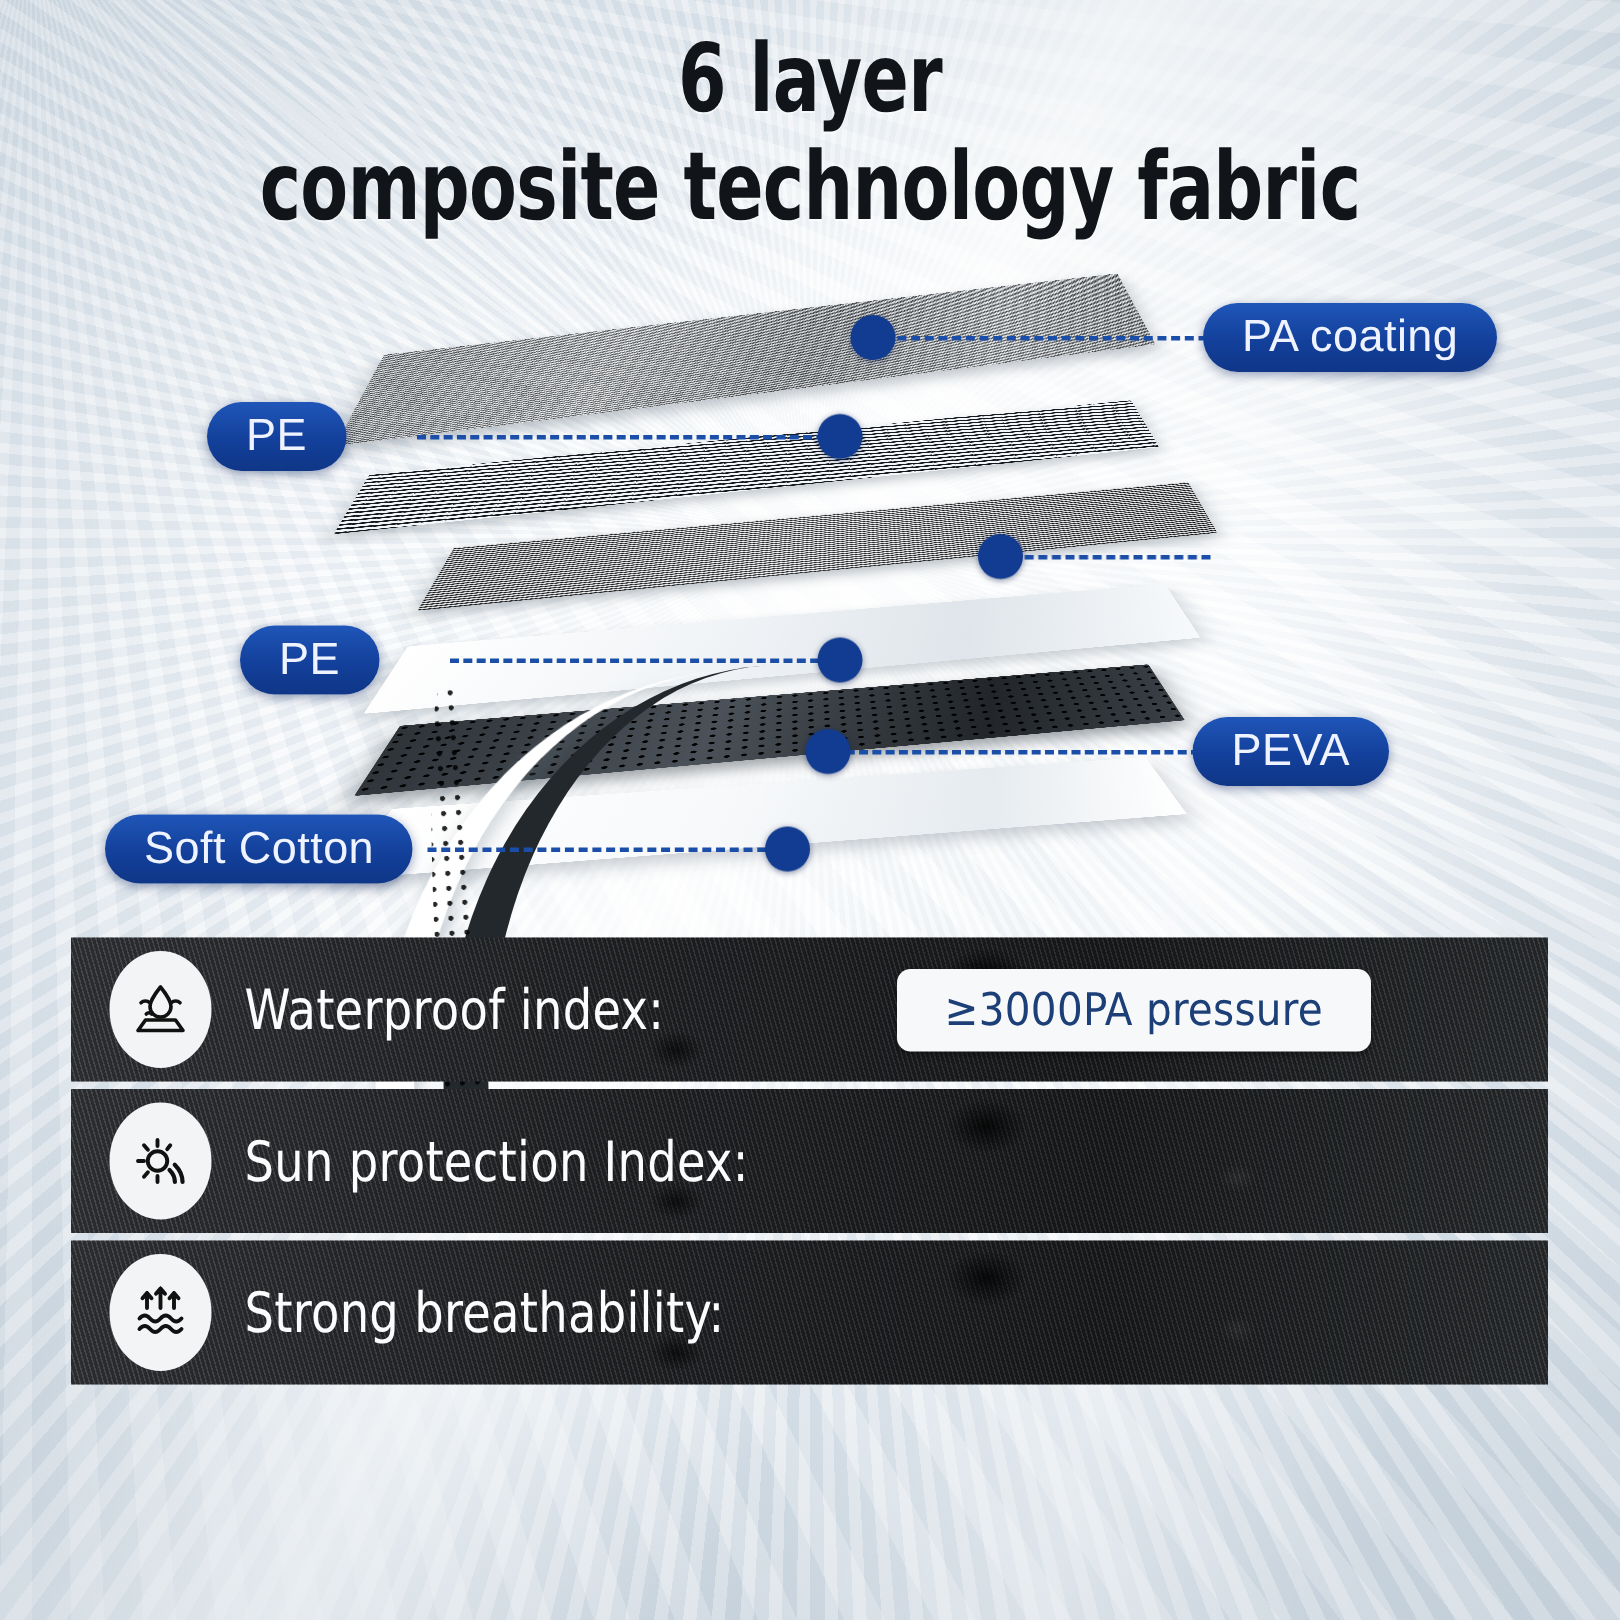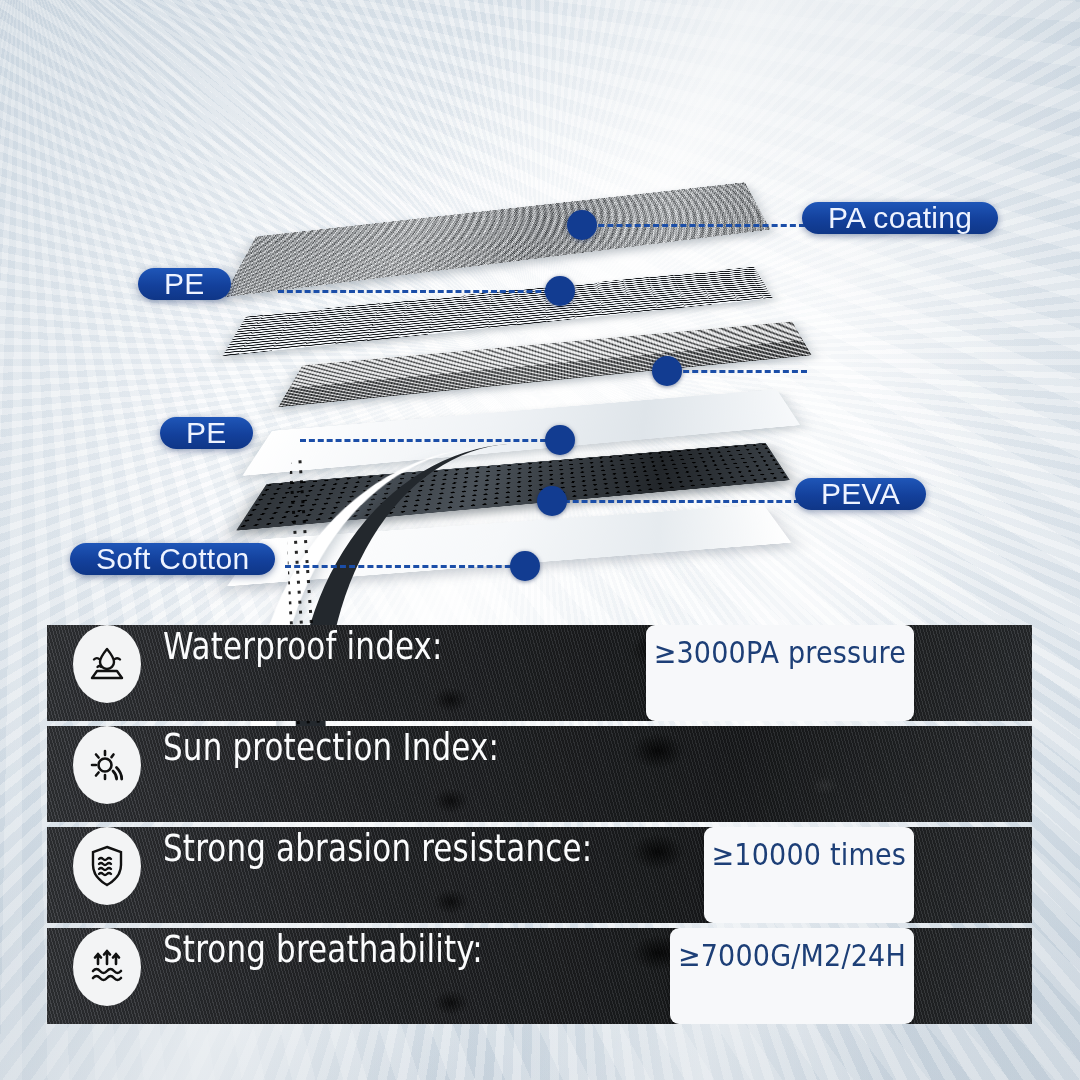--- a/index.html
+++ b/index.html
@@ -167,21 +167,21 @@
   .peva-curve::before{
     content:""; position:absolute; left:-30px; top:0; width:30px; height:100%;
     background:radial-gradient(circle at 3.5px 3.5px, rgba(0,0,0,.85) 1.5px, rgba(0,0,0,0) 1.9px) 0 0/10px 10px;
     border-radius:inherit;
   }
 
   
   .pill {
     position:absolute; z-index:30;
     display:flex; align-items:center; justify-content:center;
-    height:32px; padding:0 26px;
+    height:46px; padding:0 26px;
     background:linear-gradient(180deg,#1f56b8 0%,#13409b 55%,#0f3687 100%);
     border-radius:23px;
     color:#eef3ff;
     font-size:30px;
     letter-spacing:.3px;
     white-space:nowrap;
     box-shadow:0 2px 7px rgba(20,45,100,.45);
   }
 
   
@@ -195,21 +195,21 @@
     background:#123c91;
     box-shadow:0 1px 4px rgba(10,30,80,.5);
   }
 
   
   .specs { position:absolute; left:47px; top:625px; width:985px; z-index:50; }
   .spec-row {
     position:relative;
     height:96px;
     margin-bottom:5px;
-    display:flex; 
+    display:flex; align-items:center;
     background:
       repeating-linear-gradient(74deg, rgba(255,255,255,.055) 0 1px, rgba(0,0,0,.28) 1px 3px),
       linear-gradient(95deg,#3a3c40 0%,#27292c 35%,#1d1f21 70%,#303336 100%);
     overflow:hidden;
   }
   .spec-row::after{
     content:"";position:absolute;inset:0;
     background:
       radial-gradient(ellipse 38px 26px at 62% 26%, rgba(0,0,0,.75), rgba(0,0,0,0) 70%),
       radial-gradient(ellipse 26px 18px at 41% 78%, rgba(0,0,0,.6), rgba(0,0,0,0) 70%),
@@ -235,21 +235,21 @@
     letter-spacing:.2px;
     transform:scaleX(.93);
     transform-origin:left center;
     white-space:nowrap;
   }
   .spec-value {
     position:relative; z-index:2;
     margin-left:auto; margin-right:118px;
     background:#f7f8fa;
     border-radius:9px;
-    padding:10px 8px;
+    padding:10px 32px;
     color:#1d3f77;
     font-family:"DejaVu Sans Condensed","Liberation Sans Narrow","Liberation Sans", sans-serif;
     font-size:30px;
     letter-spacing:.2px;
     white-space:nowrap;
     box-shadow:0 2px 5px rgba(0,0,0,.35);
   }
   .spec-row.r1 .spec-value { margin-right:118px; }
   .spec-row.r2 .spec-value { margin-right:118px; }
   .spec-row.r3 .spec-value { margin-right:118px; }
@@ -259,20 +259,24 @@
 <body>
 
 <div id="stage">
 
   <div class="bg-base"></div>
   <div class="bg-rays"></div>
   <div class="bg-rays2"></div>
   <div class="bg-sweep"></div>
   <div class="bg-vig"></div>
 
+  <div class="title-wrap">
+    <div class="title-line title-1">6 layer</div>
+    <div class="title-line title-2">composite technology fabric</div>
+  </div>
 
   <div class="illus">
     <div class="sheet s-pa">
         <div class="body"></div>
       </div>
     <div class="sheet s-pe1">
         <div class="body"></div>
       </div>
     <div class="sheet s-alu">
         <div class="body"></div>
@@ -334,42 +338,28 @@
         <svg width="44" height="44" viewBox="0 0 44 44" fill="none" stroke="#111" stroke-width="2.6" stroke-linecap="round">
           <circle cx="20" cy="22" r="6.5"></circle>
           <path d="M20 8v4M11 11.5l2.6 3M7 22h4M11 32.5l2.6-3M20 36v-4M28.5 11.5l-2 2.6"></path>
           <path d="M28 28c2.6 2.6 3.6 5.6 3.6 8" stroke-width="2.8"></path>
           <path d="M31.5 24.5c4 4 5.2 8.2 5.2 11.5" stroke-width="2.8"></path>
         </svg>
       </div>
       <div class="spec-label">Sun protection Index:</div>
     </div>
 
-    <div class="spec-row r3">
-      <div class="spec-icon">
-        <svg width="44" height="46" viewBox="0 0 44 46" fill="none" stroke="#111" stroke-width="2.4" stroke-linecap="round">
-          <path d="M22 4l14 5v13c0 9-6 15.5-14 20-8-4.5-14-11-14-20V9z" fill="none"></path>
-          <path d="M14 16q2-2 4 0t4 0t4 0"></path>
-          <path d="M14 21q2-2 4 0t4 0t4 0"></path>
-          <path d="M14 26q2-2 4 0t4 0t4 0"></path>
-          <path d="M14 31q2-2 4 0t4 0t4 0"></path>
-        </svg>
-      </div>
-      <div class="spec-label">Strong abrasion resistance:</div>
-      <div class="spec-value">≥10000 times</div>
-    </div>
 
     <div class="spec-row r4">
       <div class="spec-icon">
         <svg width="44" height="44" viewBox="0 0 44 44" fill="none" stroke="#111" stroke-width="2.6" stroke-linecap="round" stroke-linejoin="round">
           <path d="M13 19V9M13 9l-3 3.5M13 9l3 3.5"></path>
           <path d="M22 19V6M22 6l-3 3.5M22 6l3 3.5"></path>
           <path d="M31 19V9M31 9l-3 3.5M31 9l3 3.5"></path>
           <path d="M8 26q3.5-4 7 0t7 0t7 0t7 0"></path>
           <path d="M8 33q3.5-4 7 0t7 0t7 0t7 0"></path>
         </svg>
       </div>
       <div class="spec-label">Strong breathability:</div>
-      <div class="spec-value">≥7000G/M2/24H</div>
     </div>
 
   </div>
 </div>
 
 </body></html>

